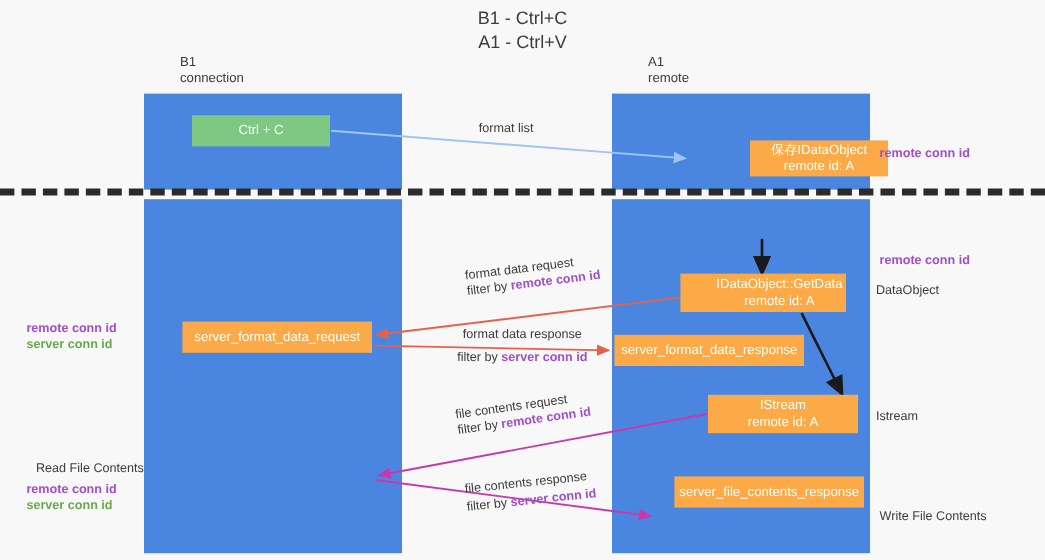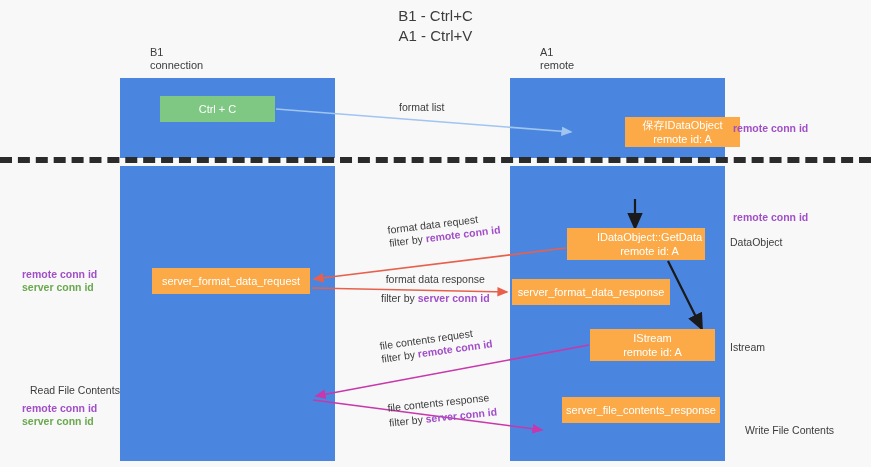--- a/index.html
+++ b/index.html
@@ -72,21 +72,21 @@
 
   #lbl-fdreq{left:388px;top:217px;transform:rotate(-7deg);}
   #lbl-fdresp{left:381px;top:273px;}
   #lbl-fcreq{left:380px;top:332px;transform:rotate(-8deg);}
   #lbl-fcresp{left:388px;top:396px;transform:rotate(-6deg);}
 
   #rt-remote-1{left:733px;top:122px;}
   #rt-remote-2{left:733px;top:211px;}
   #rt-dataobject{left:730px;top:236px;}
   #rt-istream{left:730px;top:341px;}
-  #rt-write{left:733px;top:424px;margin-left:12px;}
+  #rt-write{left:733px;top:424px;}
 
   #lt-conn-mid{left:22px;top:268px;}
   #lt-read{left:30px;top:384px;}
   #lt-conn-bot{left:22px;top:402px;}
 
   svg#wires{position:absolute;left:0;top:0;width:871px;height:467px;pointer-events:none;}
 </style>
 </head>
 <body>
 

